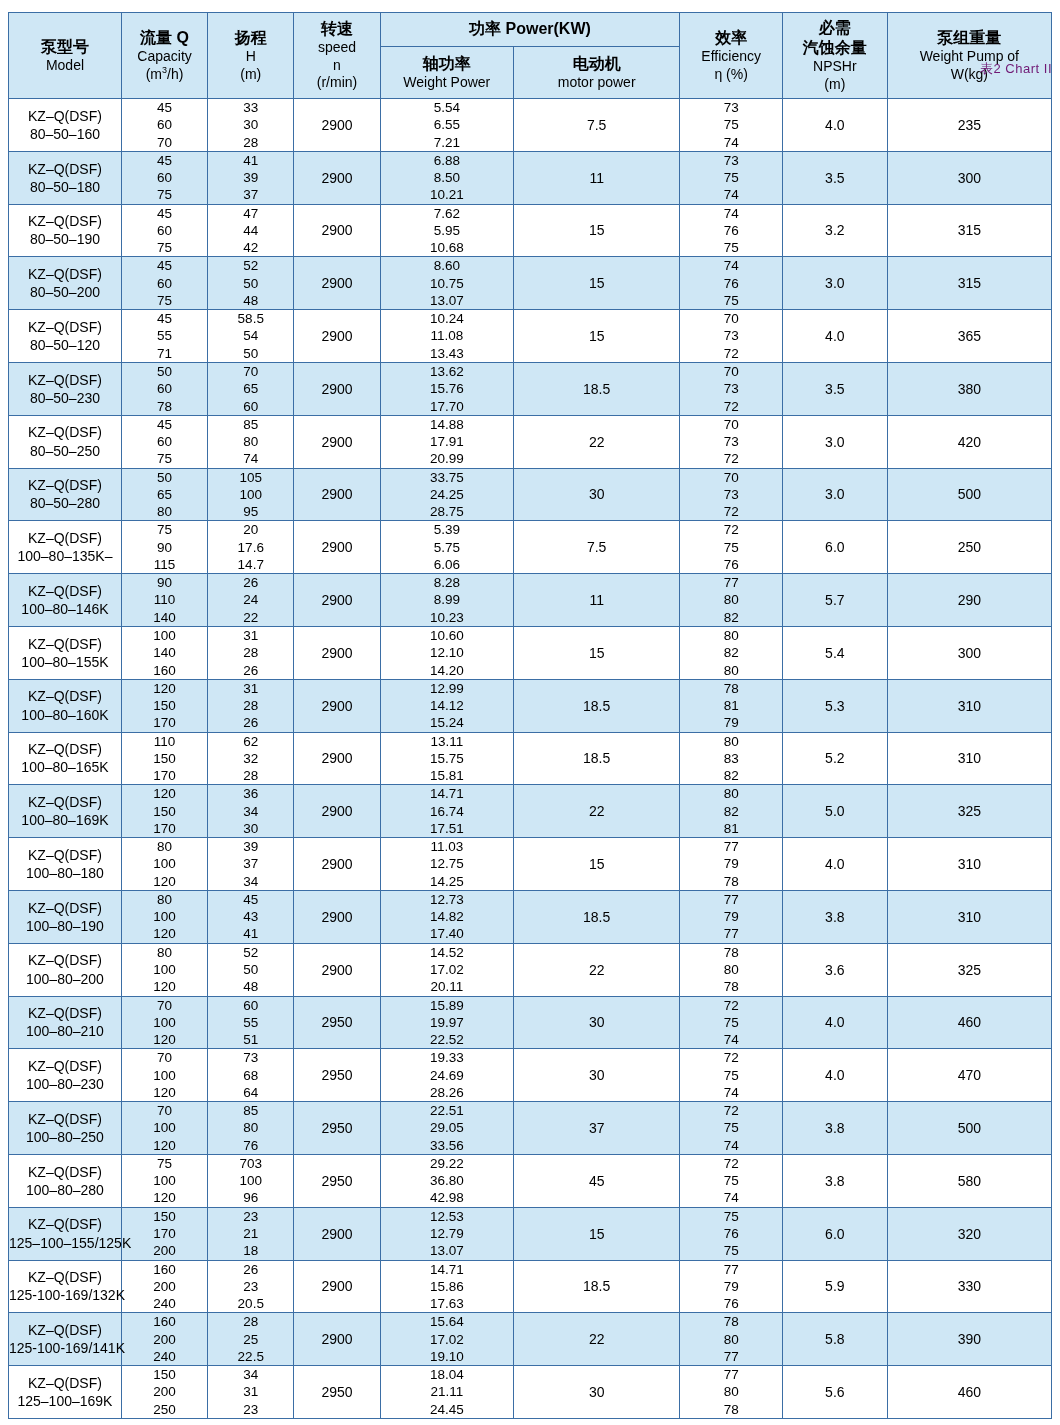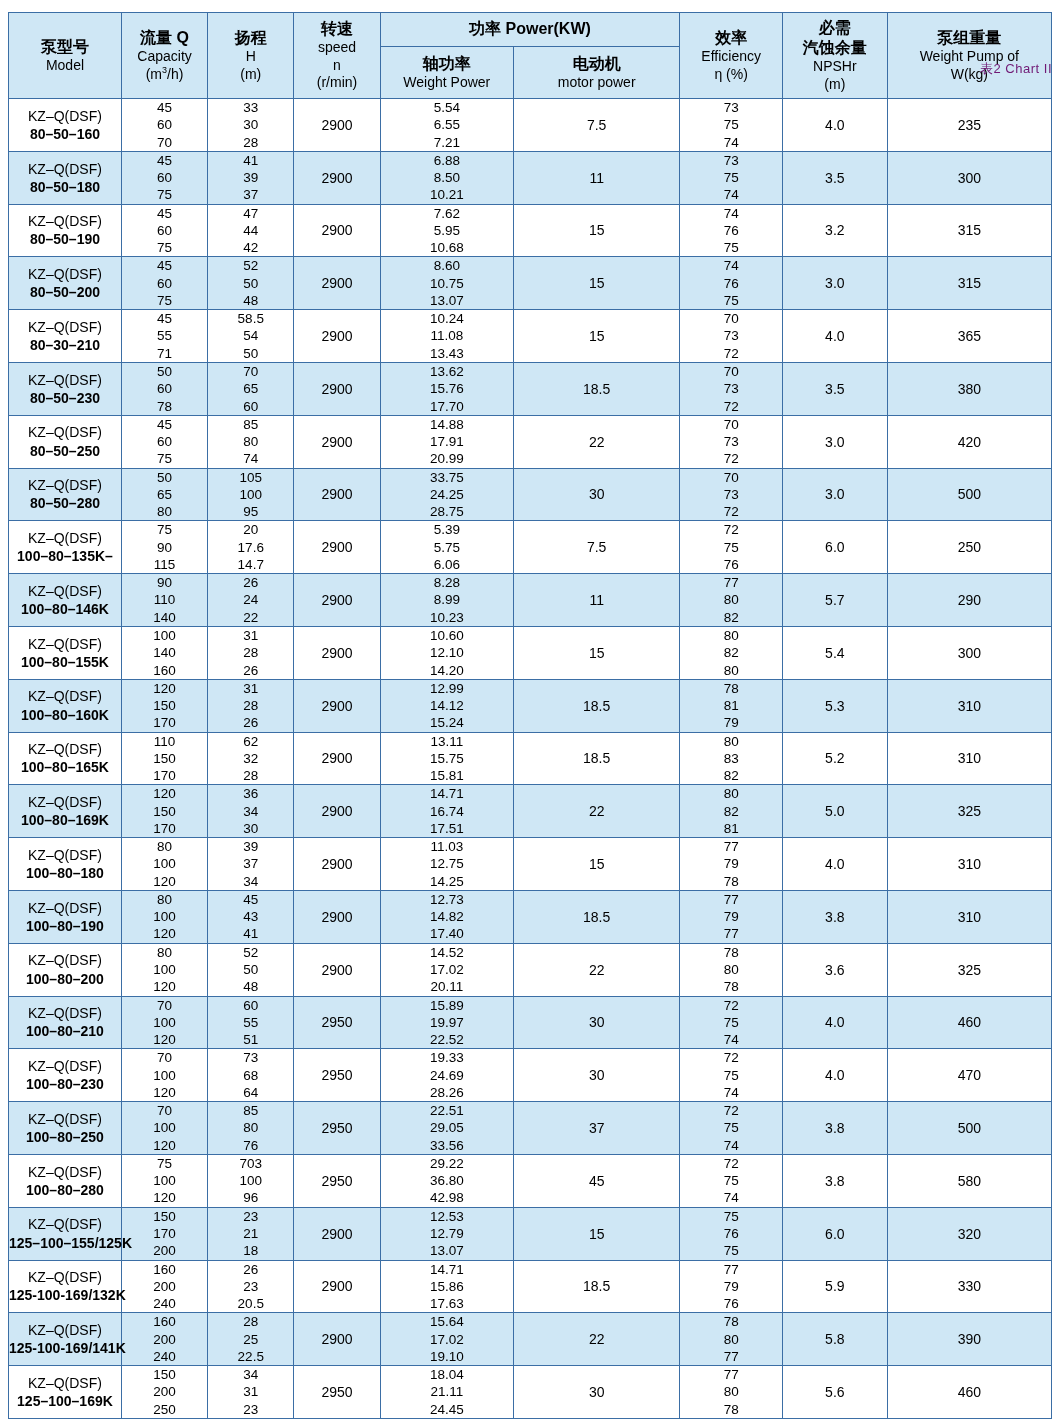--- a/index.html
+++ b/index.html
@@ -66,21 +66,21 @@
   tbody tr.row-even td {
     background: #cfe7f5;
   }
   td.model {
     text-align: left;
     padding: 4px 6px;
     font-size: 14px;
     line-height: 1.3;
   }
   td.model .m1 { white-space: nowrap; }
-  td.model .m2 { white-space: nowrap; font-weight: bold; }
+  td.model .m2 { white-space: nowrap; }
   td.multi {
     font-size: 13.5px;
     line-height: 1.28;
     padding: 4px 2px;
   }
   td.single {
     font-size: 14px;
     padding: 4px 2px;
   }
   .c-model { width: 110px; }
@@ -303,21 +303,21 @@
             <div>74</div>
             <div>76</div>
             <div>75</div>
           </td>
           <td class="single">3.0</td>
           <td class="single">315</td>
         </tr>
         <tr class="row-odd">
           <td class="model">
             <div class="m1">KZ–Q(DSF)</div>
-            <div class="m2">80–30–210</div>
+            <div class="m2">80–50–120</div>
           </td>
           <td class="multi">
             <div>45</div>
             <div>55</div>
             <div>71</div>
           </td>
           <td class="multi">
             <div>58.5</div>
             <div>54</div>
             <div>50</div>

